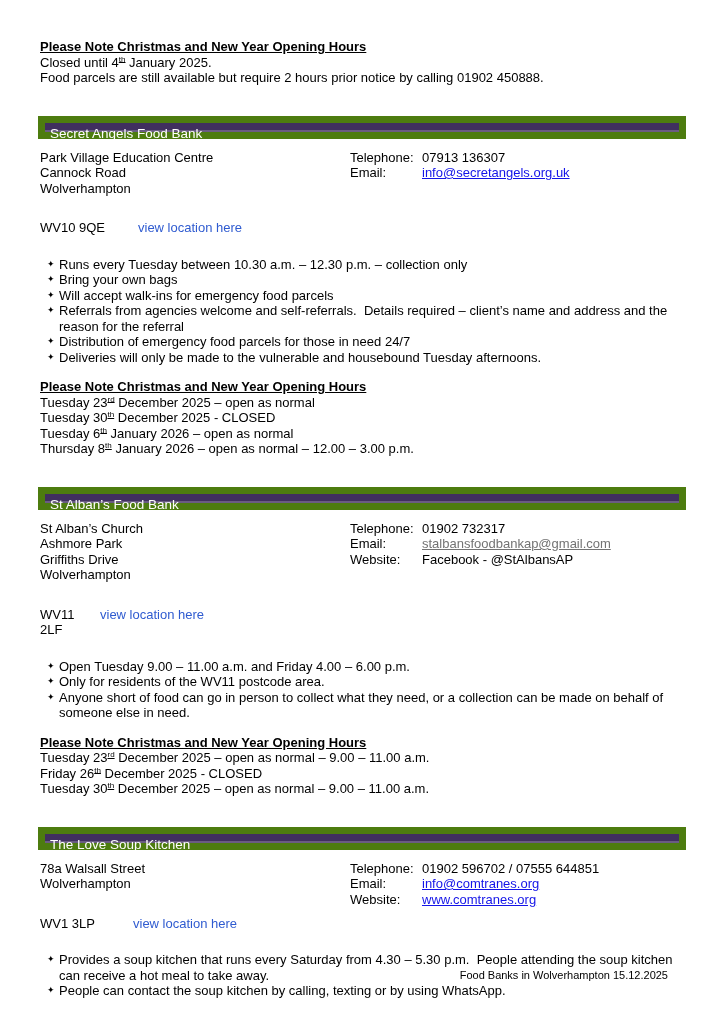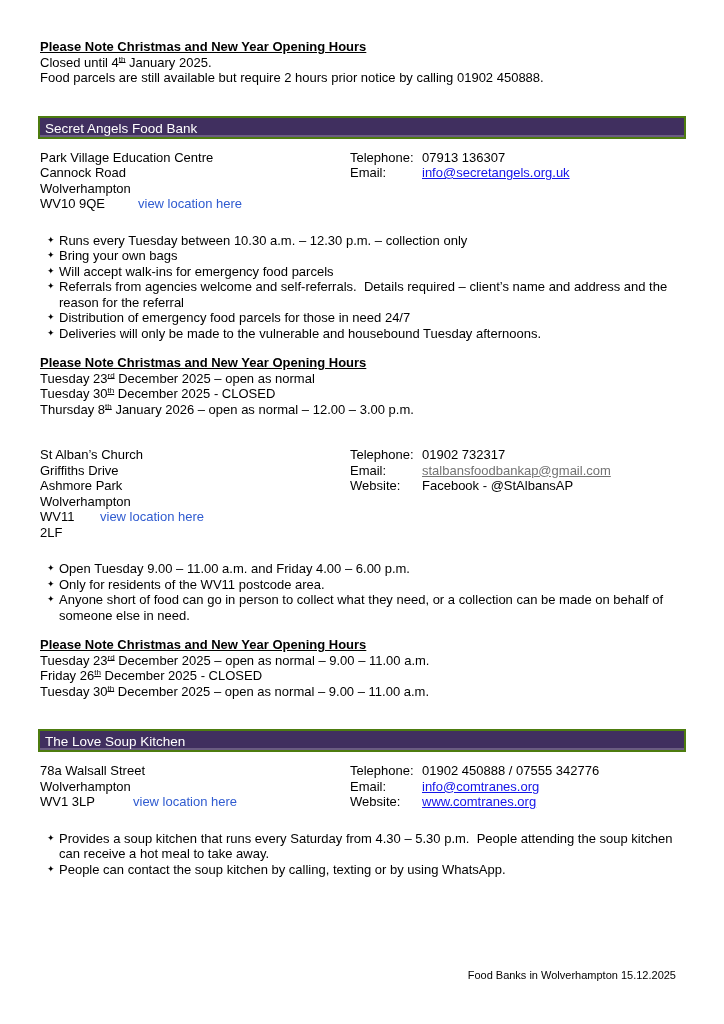--- a/index.html
+++ b/index.html
@@ -18,46 +18,46 @@
     font-size:13px;line-height:15.5px;color:#000;
     padding:39px 40px 0 40px;
     position:relative;overflow:hidden;
   }
   sup{font-size:0.62em;line-height:0;text-decoration:underline;}
   .bold-underline{font-weight:bold;text-decoration:underline;}
   .section{margin-top:30px;}
   .section-bar{
     height:23px;
     background:var(--header-bg);
-    border:2px solid #4d7c0f;
+    border:7px solid #4d7c0f;
     box-shadow:inset 0 -2px 0 rgba(255,255,255,0.22);
     color:var(--header-text);
     font-size:13.5px;line-height:21px;
     padding-left:5px;
     margin:0 -2px 11px -2px;
   }
   .info-grid{display:grid;grid-template-columns:310px 1fr;align-items:start;}
   .postcode-row{display:flex;align-items:baseline;}
   .postcode{display:inline-block;}
   .sec-0 .postcode{width:98px;}
   .sec-1 .postcode{width:60px;}
   .sec-2 .postcode{width:93px;}
-  .loc-link{color:var(--loc-blue);text-decoration:none;cursor:pointer;}
+  .loc-link{color:var(--loc-blue);text-decoration:none;cursor:pointer;margin-top:24px;}
   .contact-row{display:flex;align-items:baseline;}
   .contact-label{display:inline-block;width:72px;flex:0 0 72px;}
   .contact-value.plain{color:#000;}
   .contact-value.underline{color:#737373;text-decoration:underline;}
   a.contact-value.link{color:var(--link-blue);text-decoration:underline;cursor:pointer;}
   .bullets{margin-top:21px;}
   .bullet-row{display:flex;align-items:flex-start;}
   .bullet-glyph{flex:0 0 19px;width:19px;padding-left:7px;font-size:9px;line-height:15.5px;}
   .bullet-text{flex:1;white-space:pre-wrap;}
   .hours{margin-top:14px;}
   .footer{
-    position:absolute;top:969px;right:48px;
+    position:absolute;top:969px;right:56px;
     font-size:11px;line-height:13px;color:#000;
   }
 </style>
 </head>
 <body>
 
 <div class="top-notice">
   <div class="bold-underline">Please Note Christmas and New Year Opening Hours</div>
   <div>
       <div class="text-line">Closed until 4<sup>th</sup> January 2025.</div>
@@ -116,32 +116,36 @@
       <div class="bullet-row">
         <span class="bullet-glyph">✦</span>
         <span class="bullet-text">Deliveries will only be made to the vulnerable and housebound Tuesday afternoons.</span>
       </div>
     </div>
   <div class="hours">
     <div class="bold-underline">Please Note Christmas and New Year Opening Hours</div>
     <div>
         <div class="text-line">Tuesday 23<sup>rd</sup> December 2025 – open as normal</div>
         <div class="text-line">Tuesday 30<sup>th</sup> December 2025 - CLOSED</div>
+        <div class="text-line">Tuesday 6<sup>th</sup> January 2026 – open as normal</div>
         <div class="text-line">Thursday 8<sup>th</sup> January 2026 – open as normal – 12.00 – 3.00 p.m.</div>
       </div>
   </div>
 </div>
 
 <div class="section sec-1">
+  <div class="section-bar">
+    <span>St Alban’s Food Bank</span>
+  </div>
   <div class="info-grid">
     <div class="address-block">
       <div>
           <div class="text-line">St Alban’s Church</div>
+          <div class="text-line">Ashmore Park</div>
           <div class="text-line">Griffiths Drive</div>
-          <div class="text-line">Ashmore Park</div>
           <div class="text-line">Wolverhampton</div>
         </div>
       <div class="postcode-row">
         <span class="postcode">WV11 2LF</span>
         <a class="loc-link">view location here</a>
       </div>
     </div>
     <div class="contacts-block">
         <div class="contact-row">
           <span class="contact-label">Telephone:</span>
@@ -192,21 +196,21 @@
           <div class="text-line">Wolverhampton</div>
         </div>
       <div class="postcode-row">
         <span class="postcode">WV1 3LP</span>
         <a class="loc-link">view location here</a>
       </div>
     </div>
     <div class="contacts-block">
         <div class="contact-row">
           <span class="contact-label">Telephone:</span>
-          <span class="contact-value plain">01902 450888 / 07555 342776</span>
+          <span class="contact-value plain">01902 596702 / 07555 644851</span>
         </div>
         <div class="contact-row">
           <span class="contact-label">Email:</span>
           <a class="contact-value link">info@comtranes.org</a>
         </div>
         <div class="contact-row">
           <span class="contact-label">Website:</span>
           <a class="contact-value link">www.comtranes.org</a>
         </div>
       </div>

